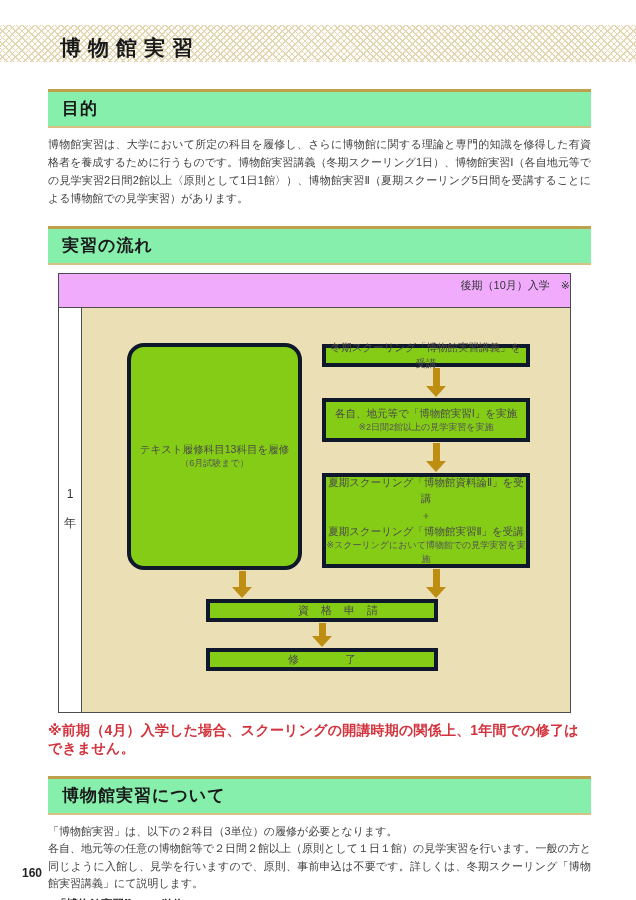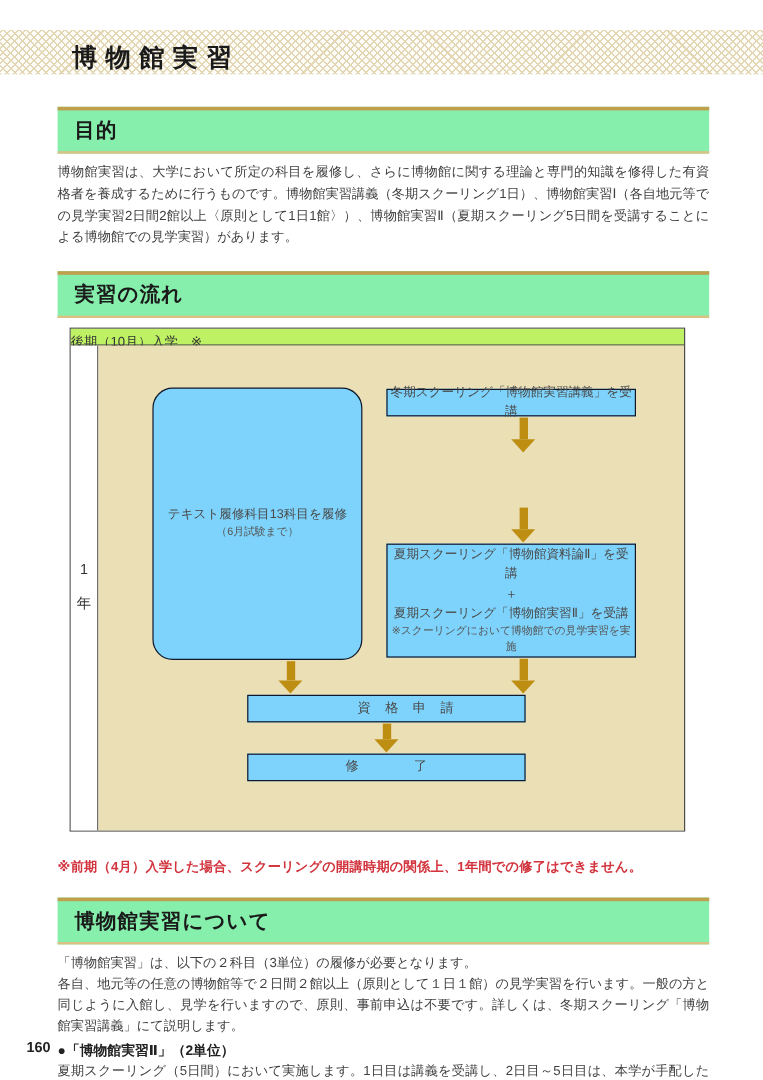--- a/index.html
+++ b/index.html
@@ -39,33 +39,33 @@
   }
 
   .gap18 { height:18px; }
 
   
   .flow-table {
     margin-left:10px; width:513px;
     border:1px solid #4c4c4c; margin-top:8px;
   }
   .flow-header {
-    height:14px; background:#bef264; border-bottom:1px solid #4c4c4c;
-    text-align:left; font-size:11px; line-height:22px; color:#333;
+    height:34px; background:#f0abfc; border-bottom:1px solid #4c4c4c;
+    text-align:right; font-size:11px; line-height:22px; color:#333;
   }
   .flow-body { display:flex; height:404px; }
   .year-col {
     width:23px; border-right:1px solid #4c4c4c; background:#fff;
     display:flex; flex-direction:column; align-items:center; justify-content:center;
     font-size:12px; color:#333; gap:14px;
   }
   .flow-area { flex:1; background:#ebdfb6; position:relative; }
 
   .fbox {
-    position:absolute; background:#7dd3fc; border:1px solid #0f172a;
+    position:absolute; background:#84cc16; border:4px solid #0f172a;
     display:flex; flex-direction:column; align-items:center; justify-content:center;
     text-align:center; color:#4a4a4a;
   }
   .fbox .l  { font-size:10.5px; line-height:1.55; }
   .fbox .s  { font-size:9px;  line-height:1.5; color:#555; }
 
   .box-left     { left:45px;  top:35px;  width:175px; height:227px;border-radius:17px; }
   .box-left .l  { font-size:10.5px; }
   .box-r1       { left:240px; top:36px;  width:208px; height:23px; }
   .box-r2       { left:240px; top:90px;  width:208px; height:44px; }
@@ -80,21 +80,21 @@
   .arrow { position:absolute; width:20px; display:flex; flex-direction:column; align-items:center; }
   .arrow .shaft { width:7px; flex:1; background:#bd8e11; }
   .arrow .head  { width:0; height:0; border-left:10px solid transparent; border-right:10px solid transparent; border-top:11px solid #bd8e11; }
   .ar1   { left:344px; top:60px;  height:29px; }
   .ar2   { left:344px; top:135px; height:29px; }
   .ar-l  { left:150px; top:263px; height:27px; }
   .ar-r  { left:344px; top:261px; height:29px; }
   .ar-m  { left:230px; top:315px; height:24px; }
 
   .flow-footnote {
-    margin-top:22px; font-size:11px; font-weight:bold; color:#d2333d; letter-spacing:0.2px;
+    margin-top:9px; font-size:14px; font-weight:bold; color:#d2333d; letter-spacing:0.2px;
   }
 
   
   .about-body { margin-top:8px; font-size:11px; line-height:1.6; text-align:justify; color:#3f3f3f; }
   .about-body .sub { font-weight:bold; font-size:11.5px; color:#222; margin-top:2px; }
 
   .page-num { position:absolute; left:22px; top:866px; font-size:12px; font-weight:bold; color:#222; }
 </style>
 </head>
 <body>
@@ -128,20 +128,24 @@
 
         <div class="fbox box-r1">
           <div class="l">冬期スクーリング「博物館実習講義」を受講</div>
         </div>
 
         <div class="arrow ar1">
             <div class="shaft"></div>
             <div class="head"></div>
           </div>
 
+        <div class="fbox box-r2">
+          <div class="l">各自、地元等で「博物館実習Ⅰ」を実施</div>
+          <div class="s">※2日間2館以上の見学実習を実施</div>
+        </div>
 
         <div class="arrow ar2">
             <div class="shaft"></div>
             <div class="head"></div>
           </div>
 
         <div class="fbox box-r3">
           <div class="l">夏期スクーリング「博物館資料論Ⅱ」を受講</div>
           <div class="l">＋</div>
           <div class="l">夏期スクーリング「博物館実習Ⅱ」を受講</div>

